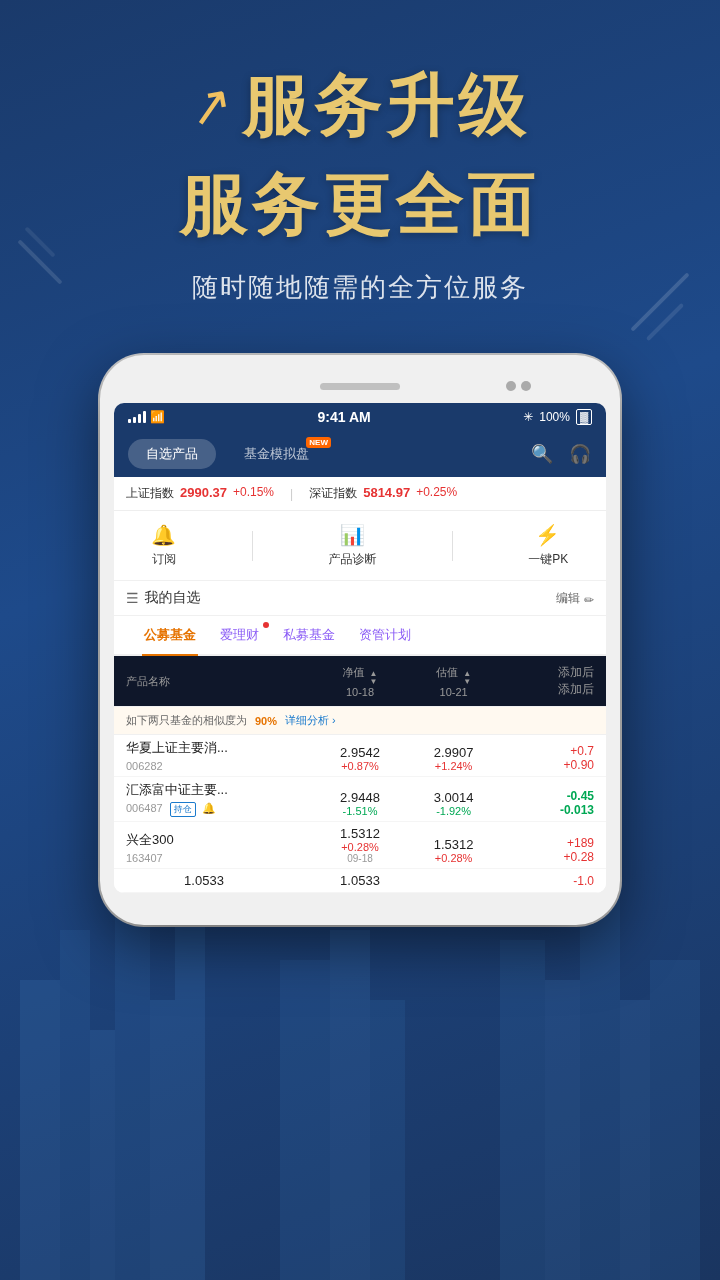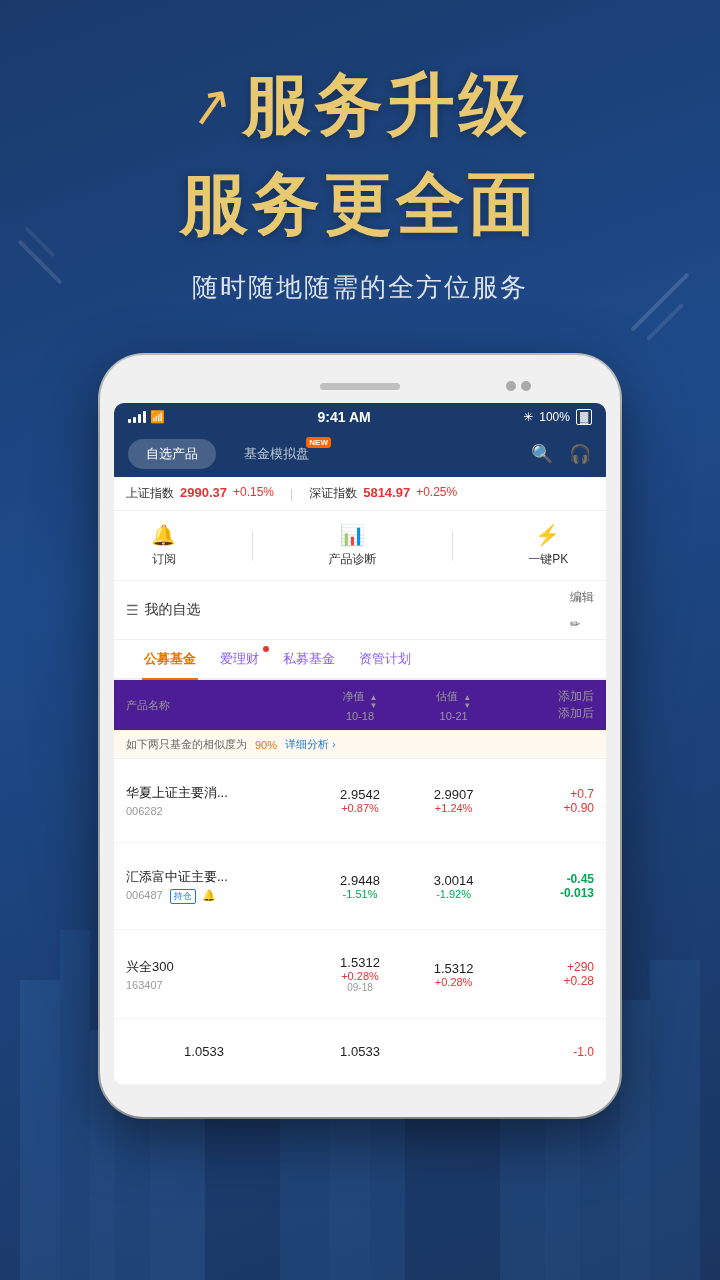--- a/index.html
+++ b/index.html
@@ -239,23 +239,22 @@
       gap: 6px;
       color: #333;
       font-size: 14px;
       font-weight: 500;
     }
     .section-title-icon { font-size: 14px; color: #666; }
     .section-edit {
       color: #666;
       font-size: 12px;
       display: flex;
-      align-items: flex-start;
-      gap: 11px;
-      flex-direction: column;
+      align-items: flex-end;
+      gap: 4px;
     }
 
     
     .cat-tabs {
       background: white;
       display: flex;
       align-items: center;
       padding: 0 28px;
       border-bottom: 2px solid #f0f0f0;
       gap: 20px;
@@ -285,21 +284,21 @@
       top: 6px;
       right: -8px;
       width: 6px;
       height: 6px;
       background: #e63333;
       border-radius: 50%;
     }
 
     
     .table-header {
-      background: #4c1d95;
+      background: #0f172a;
       display: flex;
       align-items: center;
       padding: 8px 12px;
       border-bottom: 1px solid #f0f0f0;
       font-size: 11px;
       color: #999;
     }
     .col-name { flex: 2; }
     .col-nav { flex: 1; text-align: center; }
     .col-est { flex: 1; text-align: center; }
@@ -310,30 +309,30 @@
     .alert-bar {
       background: #fff9f0;
       padding: 6px 12px;
       font-size: 11px;
       color: #666;
       display: flex;
       align-items: center;
       gap: 8px;
       border-bottom: 1px solid #f0f0f0;
     }
-    .alert-highlight { color: #e67300; font-weight: normal; }
+    .alert-highlight { color: #e67300; font-weight: bold; }
     .alert-link { color: #1a7acc; font-size: 11px; }
 
     
     .fund-row {
       background: white;
-      padding: 25px 12px;
+      padding: 4px 12px;
       border-bottom: 1px solid #f5f5f5;
       display: flex;
-      align-items: center;
+      align-items: flex-end;
     }
     .fund-info { flex: 2; }
     .fund-name { font-size: 13px; color: #222; margin-bottom: 3px; font-weight: 500; }
     .fund-code { font-size: 11px; color: #999; }
     .fund-code-badge {
       display: inline-block;
       border: 1px solid #1a7acc;
       color: #1a7acc;
       font-size: 9px;
       padding: 0 3px;
@@ -577,21 +576,21 @@
         <div class="fund-nav">
           <div class="val-main">1.5312</div>
           <div class="val-change-red">+0.28%</div>
           <div class="val-date">09-18</div>
         </div>
         <div class="fund-est">
           <div class="val-main">1.5312</div>
           <div class="val-change-red">+0.28%</div>
         </div>
         <div class="fund-add">
-          <div class="add-right-red">+290</div>
+          <div class="add-right-red">+189</div>
           <div class="add-right-red">+0.28</div>
         </div>
       </div>
 
       <div class="fund-row">
         <div class="fund-nav">
           <div class="val-main">1.0533</div>
         </div>
         <div class="fund-est">
           <div class="val-main">1.0533</div>

